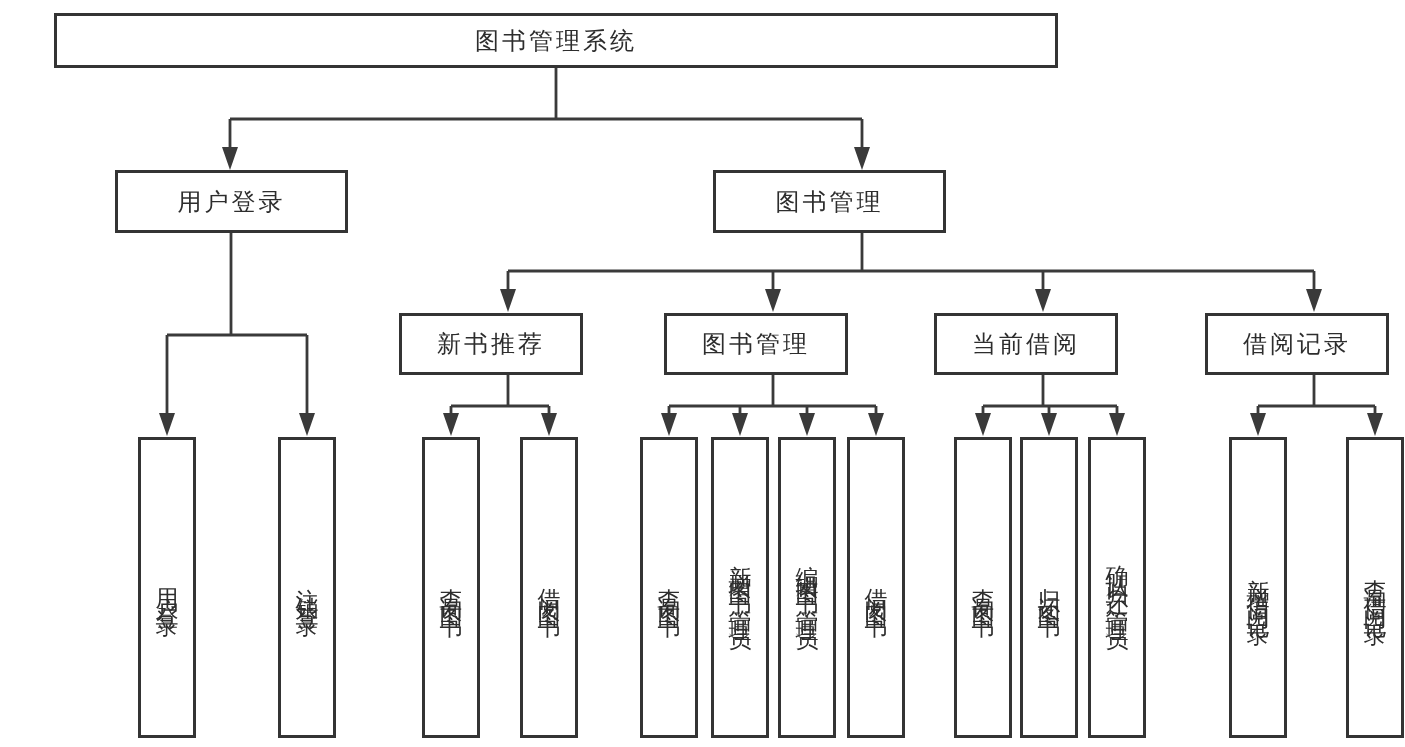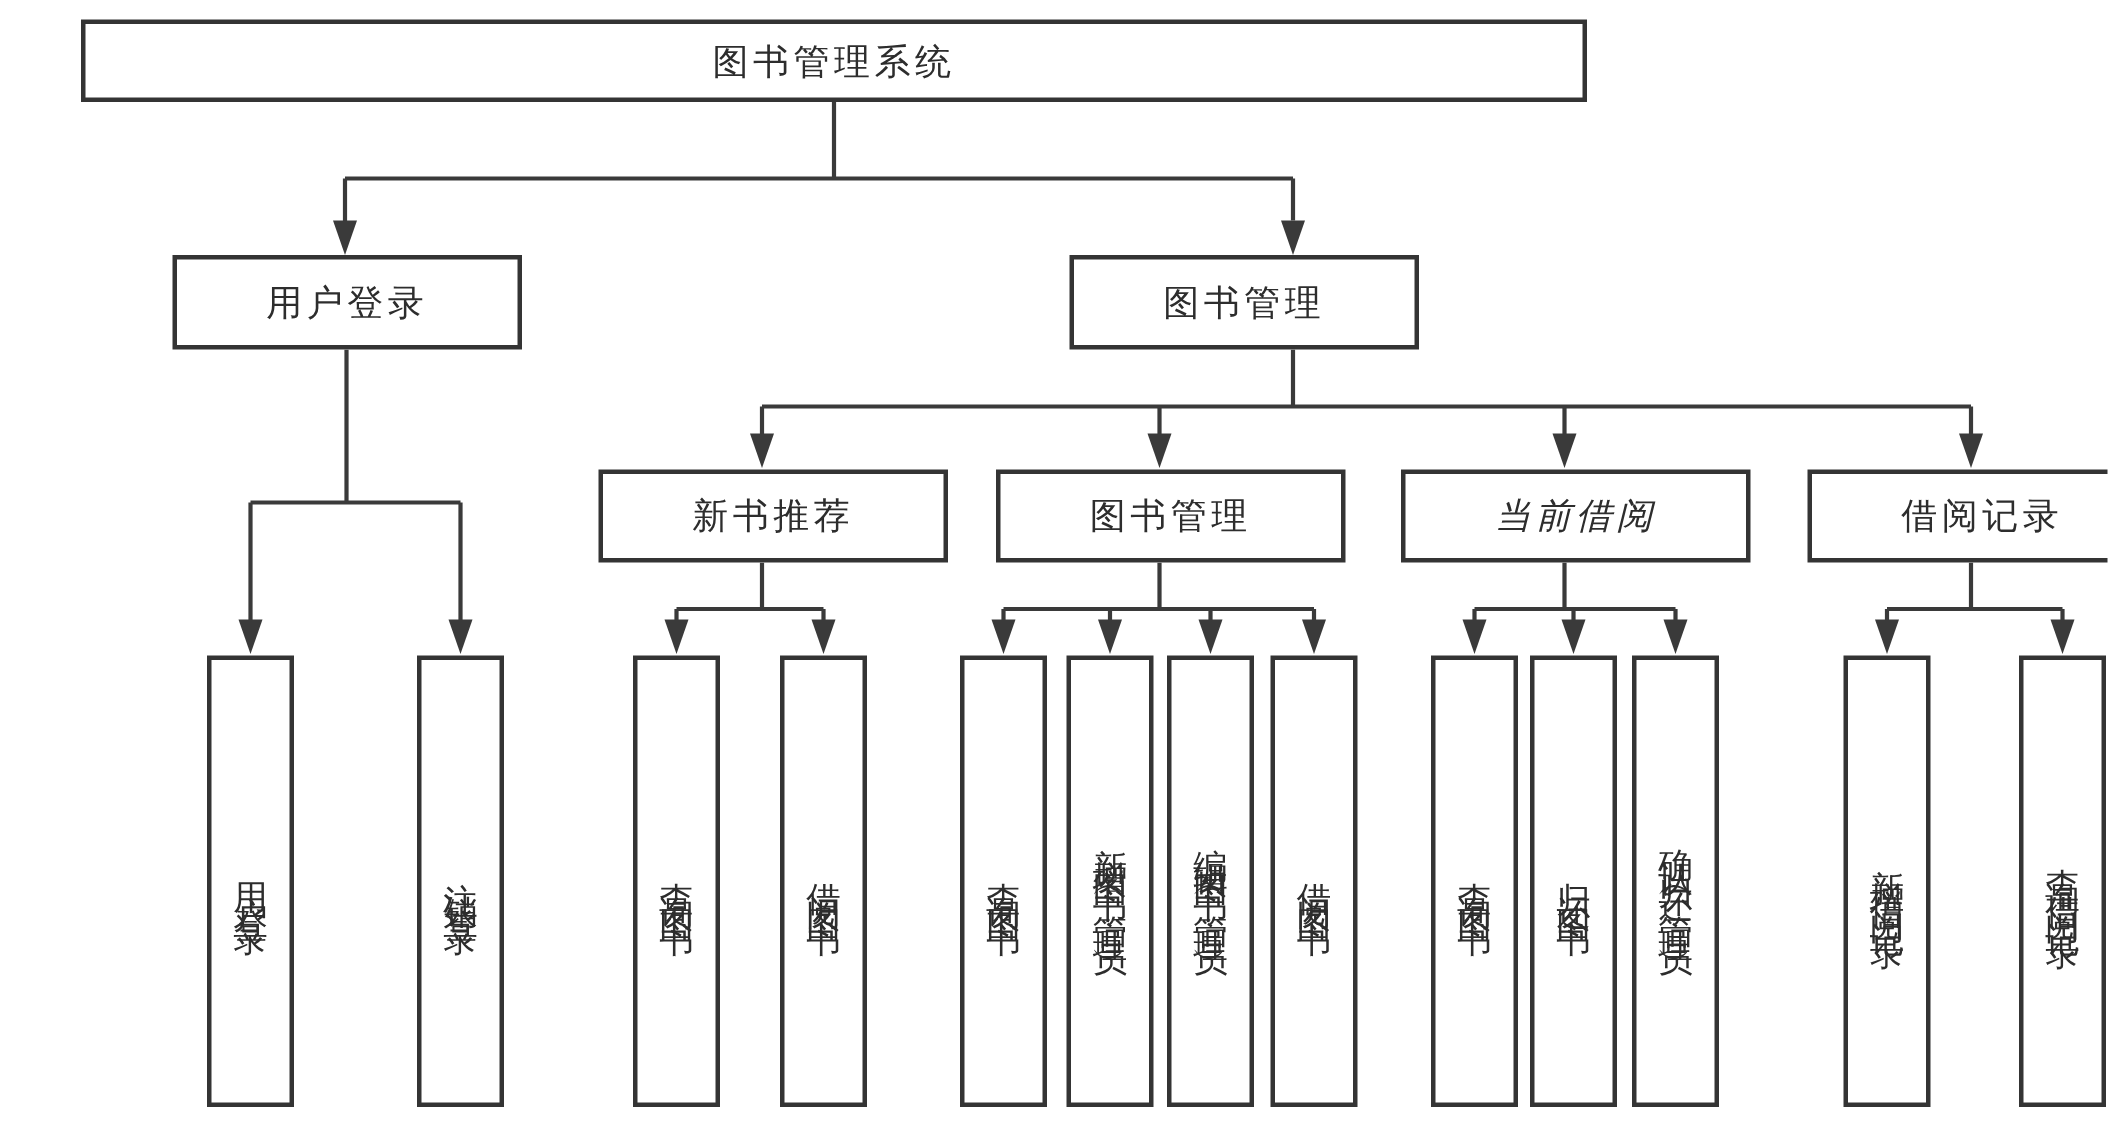--- a/index.html
+++ b/index.html
@@ -19,22 +19,22 @@
     border:3px solid #343434;top:437px;width:58px;height:301px;
     display:flex;align-items:center;justify-content:center;z-index:2;
   }
   .vbox span{
     writing-mode:vertical-rl;text-orientation:mixed;
     font-size:23px;letter-spacing:9px;line-height:1;color:#2d2d2d;
   }
   .root{left:21px;top:13px;width:1004px;height:55px;}
   .l2a{left:82px;top:170px;width:233px;height:63px;}
   .l2b{left:680px;top:170px;width:233px;height:63px;}
-  .l3{top:313px;width:233px;height:62px;}
-  .l3a{left:366px;} .l3b{left:631px;} .l3c{left:901px;font-style:italic;} .l3d{left:1172px;}
+  .l3{top:313px;width:184px;height:62px;}
+  .l3a{left:366px;} .l3b{left:631px;} .l3c{left:901px;} .l3d{left:1172px;}
   .g1a{left:105px;} .g1b{left:245px;}
   .g2a{left:389px;} .g2b{left:487px;}
   .g3a{left:607px;} .g3b{left:678px;} .g3c{left:745px;} .g3d{left:814px;}
   .g4a{left:921px;} .g4b{left:987px;} .g4c{left:1055px;}
   .g5a{left:1196px;} .g5b{left:1313px;}
   .watermark{
     position:absolute;left:1185px;top:716px;z-index:5;
     font-size:18px;color:#b5b5b5;letter-spacing:1px;white-space:nowrap;
   }
 </style>

